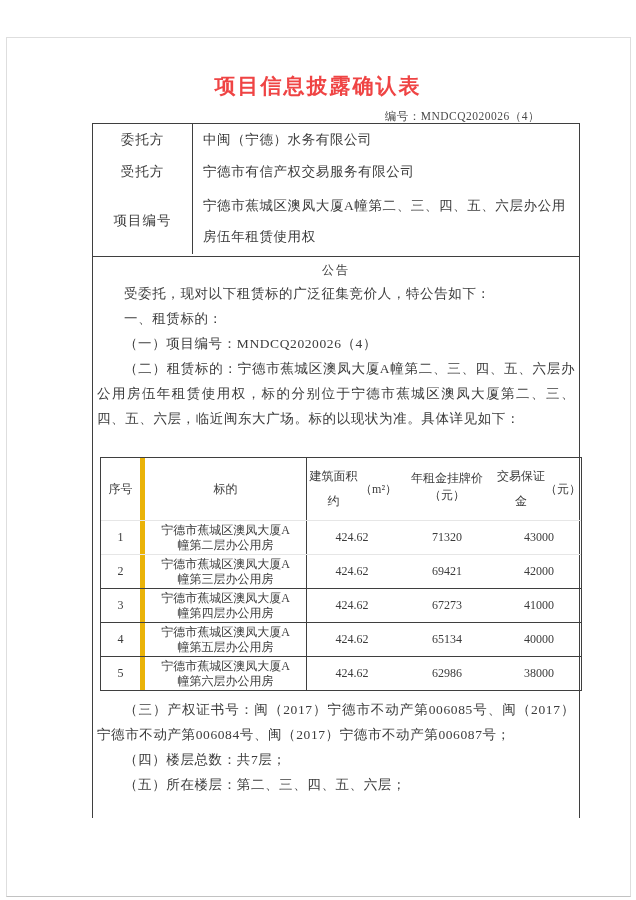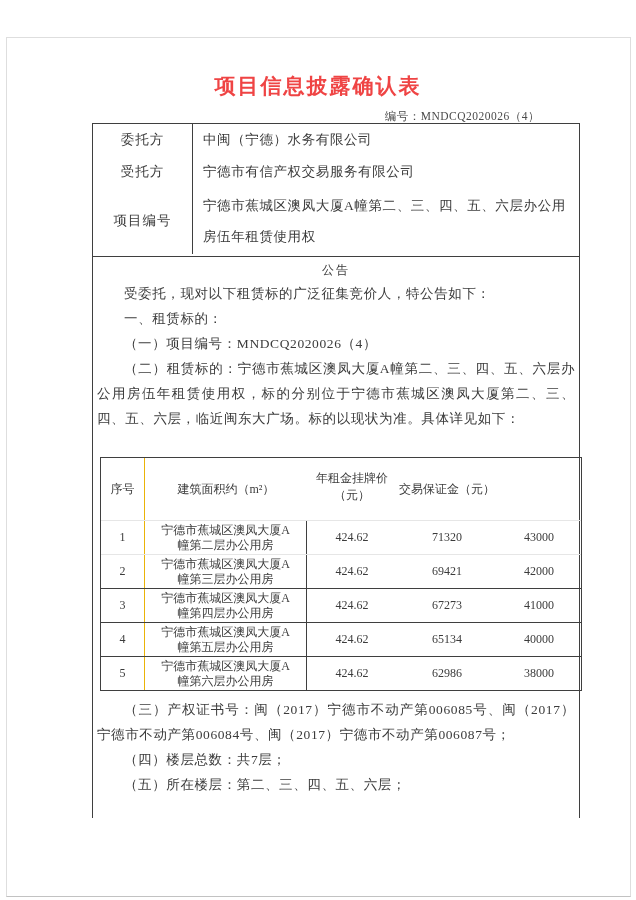--- a/index.html
+++ b/index.html
@@ -44,21 +44,21 @@
   }
   .lots{
     margin:0 0 0 3px;width:482px;box-sizing:border-box;
     border:1px solid #3f3f3f;
   }
   .lrow{display:grid;grid-template-columns:44px 162px 90px 100px 1fr;}
   .lrow > div{
     display:flex;align-items:center;justify-content:center;text-align:center;
     font-size:12px;box-sizing:border-box;
   }
-  .c1{border-right:1px solid #eab308;}
+  .c1{border-right:5px solid #eab308;}
   .c2{border-right:1px solid #3f3f3f;padding:0 12px;line-height:15px;}
   .lhead{height:62px;border-bottom:1px solid #e6e6e6;}
   .lhead .two{flex-direction:row;line-height:25px;}
   .lhead .single{align-items:flex-start;padding-top:12px;}
   .ldata{height:33px;}
   .sep-light{border-bottom:1px solid #e6e6e6;}
   .sep-dark{border-bottom:1px solid #3f3f3f;}
   .notes{margin-top:6px;}
 </style>
 </head>
@@ -86,20 +86,21 @@
     <div class="paras">
       <p class="para">受委托，现对以下租赁标的广泛征集竞价人，特公告如下：</p>
       <p class="para">一、租赁标的：</p>
       <p class="para">（一）项目编号：MNDCQ2020026（4）</p>
       <p class="para">（二）租赁标的：宁德市蕉城区澳凤大厦A幢第二、三、四、五、六层办公用房伍年租赁使用权，标的分别位于宁德市蕉城区澳凤大厦第二、三、四、五、六层，临近闽东大广场。标的以现状为准。具体详见如下：</p>
     </div>
 
     <div class="lots">
       <div class="lrow lhead">
         <div class="c1">序号</div>
+        <div class="c2">标的</div>
         <div class="two">
           <span>建筑面积约</span>
           <span>（m²）</span>
         </div>
         <div class="single">年租金挂牌价（元）</div>
         <div class="two">
           <span>交易保证金</span>
           <span>（元）</span>
         </div>
       </div>

